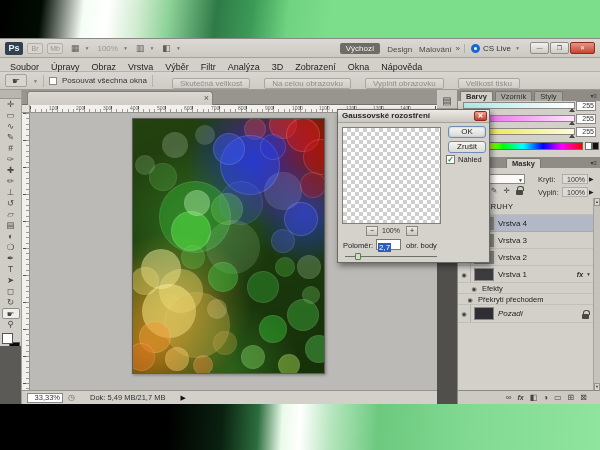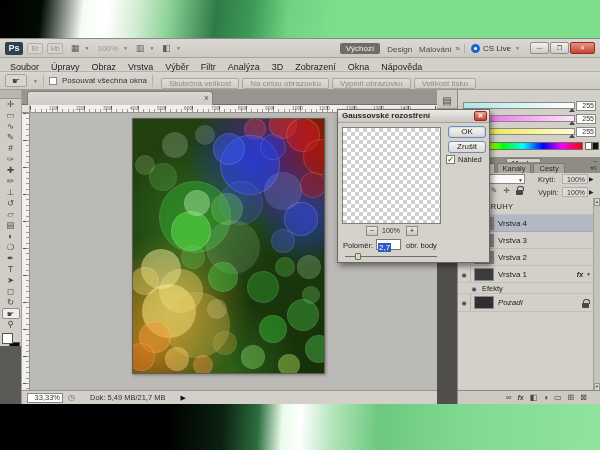--- a/index.html
+++ b/index.html
@@ -27,21 +27,21 @@
 .wbtn.close{background:linear-gradient(#e89384,#c54534);color:#fff;width:25px;border-color:#8e2c1e}
 
 #menubar{position:absolute;top:19px;height:14px;left:0;right:0;background:#d3d0ca;border-bottom:1px solid #b5b2ac;display:flex;align-items:center;padding-left:4px}
 .menu-item{font-size:9px;color:#1f1e1c;padding:0 6px;line-height:13px}
 
 #optionsbar{position:absolute;top:33px;height:18px;left:0;right:0;background:linear-gradient(#d9d6d1,#cecbc5);border-bottom:1px solid #9c9a94;display:flex;align-items:center;padding:0 5px;gap:5px}
 .toolpv{width:22px;height:13px;border:1px solid #a5a29c;border-radius:2px;background:#d8d5d0;font-size:9px;color:#4a4846;text-align:center;line-height:12px}
 .vsep{width:1px;height:12px;background:#b5b2ac}
 .opt-check{width:8px;height:8px;background:#fff;border:1px solid #8a8882}
 .opt-label{font-size:8px;color:#333}
-.opt-btn{height:13px;font-size:8px;color:#8f8d87;background:linear-gradient(#e0ddd8,#cfccc6);border:1px solid #aaa7a1;border-radius:2px;padding:0 7px;line-height:11px;margin-left:3px}
+.opt-btn{height:13px;font-size:8px;color:#8f8d87;background:linear-gradient(#e0ddd8,#cfccc6);border:1px solid #aaa7a1;border-radius:2px;padding:0 7px;line-height:11px;margin-left:14px}
 
 #toolspanel{position:absolute;top:51px;left:0;width:22px;bottom:0;background:#d0cdc7;border-right:1px solid #a3a09a}
 .tp-head{height:9px;background:#b9b6b0;border-bottom:1px solid #98958f}
 .tool{width:18px;height:11px;margin:0 auto;color:#4a4846;font-size:8.5px;line-height:11px;text-align:center}
 .tool.selected{background:#efeeea;border:1px solid #8f8d88;border-radius:2px}
 .swatches{position:relative;width:18px;height:20px;margin:3px auto 0}
 .sw-bg{position:absolute;right:0;bottom:0;width:11px;height:11px;background:#0a0a0a;border:1px solid #555}
 .sw-fg{position:absolute;left:0;top:0;width:11px;height:11px;background:#fff;border:1px solid #555}
 .qmask{width:18px;margin:2px auto 0;text-align:center;font-size:8px;color:#4a4846}
 .tp-dark{position:absolute;bottom:0;left:0;right:0;height:58px;background:#5c5a57}
@@ -321,20 +321,26 @@
       <span class="st-icon">◷</span>
       <span class="st-doc">Dok: 5,49 MB/21,7 MB</span>
       <span class="st-arrow">▶</span>
     </div>
 
     <div id="dockstrip">
       <div class="ds-top"><span class="ds-icon">▤</span></div>
     </div>
 
     <div id="rightdock">
+      <div id="color-tabs" class="ptabs">
+          <span class="ptab active">Barvy</span>
+          <span class="ptab">Vzorník</span>
+          <span class="ptab">Styly</span>
+          <span class="pmenu">▾≡</span>
+        </div>
       <div id="color-rows">
           <div class="crow" style="top: 0px;">
             <div class="cbar c0"></div>
             <div class="ctri"></div>
             <div class="cval">255</div>
           </div>
           <div class="crow" style="top: 13px;">
             <div class="cbar c1"></div>
             <div class="ctri"></div>
             <div class="cval">255</div>
@@ -344,26 +350,20 @@
             <div class="ctri"></div>
             <div class="cval">255</div>
           </div>
         </div>
       <div id="spectrum"></div>
       <div class="spec-w"></div>
       <div class="spec-b"></div>
 
       <div id="masks-tabs" class="ptabs">
           <span class="ptab active">Masky</span>
-          <span class="pmenu">▾≡</span>
-        </div>
-      <div id="layer-tabs" class="ptabs">
-          <span class="ptab active">Vrstvy</span>
-          <span class="ptab">Kanály</span>
-          <span class="ptab">Cesty</span>
           <span class="pmenu">▾≡</span>
         </div>
 
       <div id="blendrow">
         <span class="combo">
             <span class="combo-arrow">▼</span>
           </span>
         <span class="lbl-small" style="left:80px">Krytí:</span>
         <span class="valbox">100%</span>
         <span class="spin">▶</span>
@@ -405,20 +405,24 @@
             <span class="eyecell">◉</span>
             <span class="thumb" style="background: rgb(60, 60, 64);"></span>
             <span class="lname">Vrstva 1</span>
             <span class="fxbadge">fx</span>
             <span class="expander">▼</span>
           </div>
           <div class="lrow sub">
             <span class="eyes">◉</span>
             <span class="lname">Efekty</span>
           </div>
+          <div class="lrow sub sub2">
+            <span class="eyes">◉</span>
+            <span class="lname">Překrytí přechodem</span>
+          </div>
           <div class="lrow bgrow">
             <span class="eyecell">◉</span>
             <span class="thumb" style="background: rgb(46, 46, 52);"></span>
             <span class="lname">Pozadí</span>
             <span class="rowlock"><span class="mini-lock"></span></span>
           </div>
         </div>
       <div id="lscroll">
         <span class="sarr" style="top:0">▲</span>
         <span class="sarr" style="bottom:0">▼</span>

